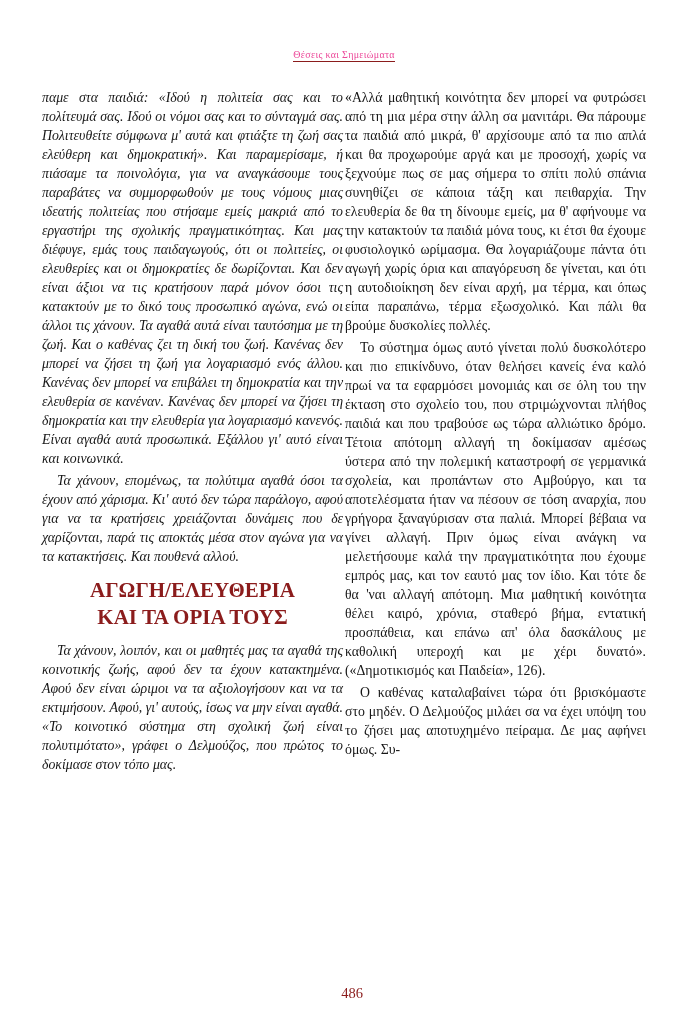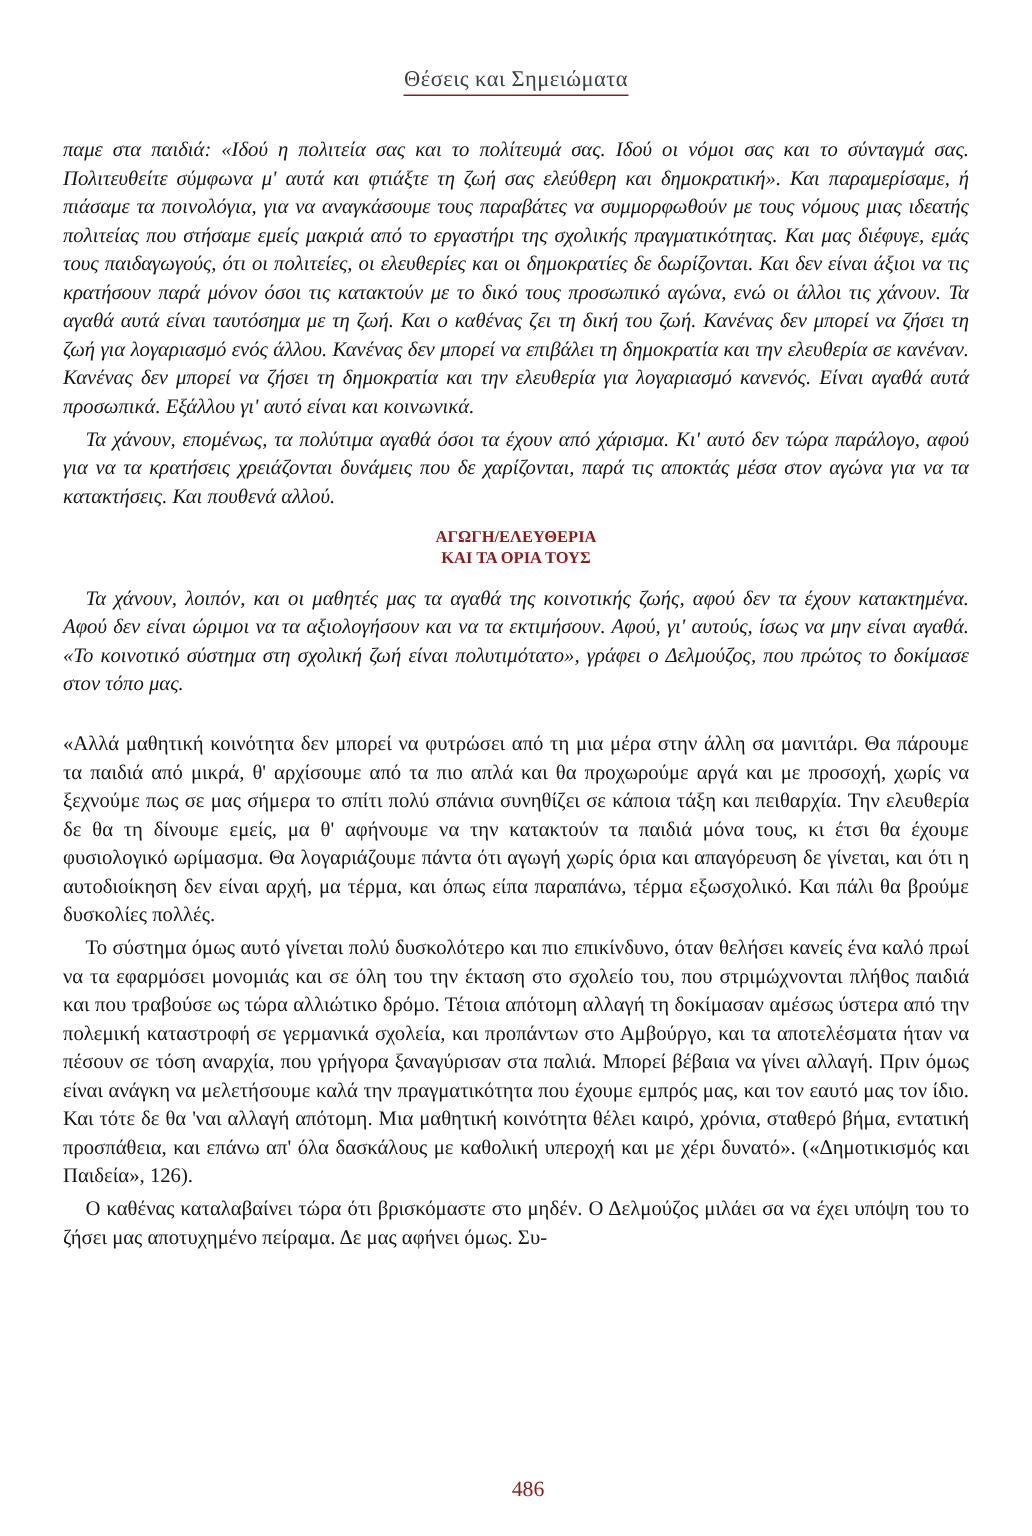--- a/index.html
+++ b/index.html
@@ -18,52 +18,51 @@
     font-family: "Liberation Serif", serif;
     color: #161616;
     overflow: hidden;
   }
   .header-wrap {
     text-align: center;
     margin-bottom: 26px;
   }
   .running-header {
     display: inline-block;
-    color: #404040;
-    font-size: 15px;
+    color: #ec4899;
+    font-size: 10px;
     letter-spacing: 0.3px;
     border-bottom: 1px solid #8b1c1c;
     padding-bottom: 1px;
   }
   .columns {
     display: flex;
-    gap: 18px;
+    gap: 2px;
     align-items: flex-start;
-    flex-direction: column;
   }
   .col {
     flex: 1 1 0;
     text-align: justify;
     font-size: 13.8px;
     line-height: 19px;
     hyphens: auto;
     -webkit-hyphens: auto;
   }
   .col.left { font-style: italic; }
   .col p {
     margin: 0 0 3px 0;
     text-indent: 15px;
   }
   .col p.noindent { text-indent: 0; }
   .section-heading {
     font-style: normal;
     font-weight: bold;
     color: #8b1c1c;
     text-align: center;
-    font-size: 11px;
+    font-size: 21px;
     line-height: 1.3;
     margin: 11px 0 9px 0;
     text-indent: 0;
   }
   .page-number {
     position: absolute;
     left: 16px;
     right: 0;
     bottom: 22px;
     text-align: center;

